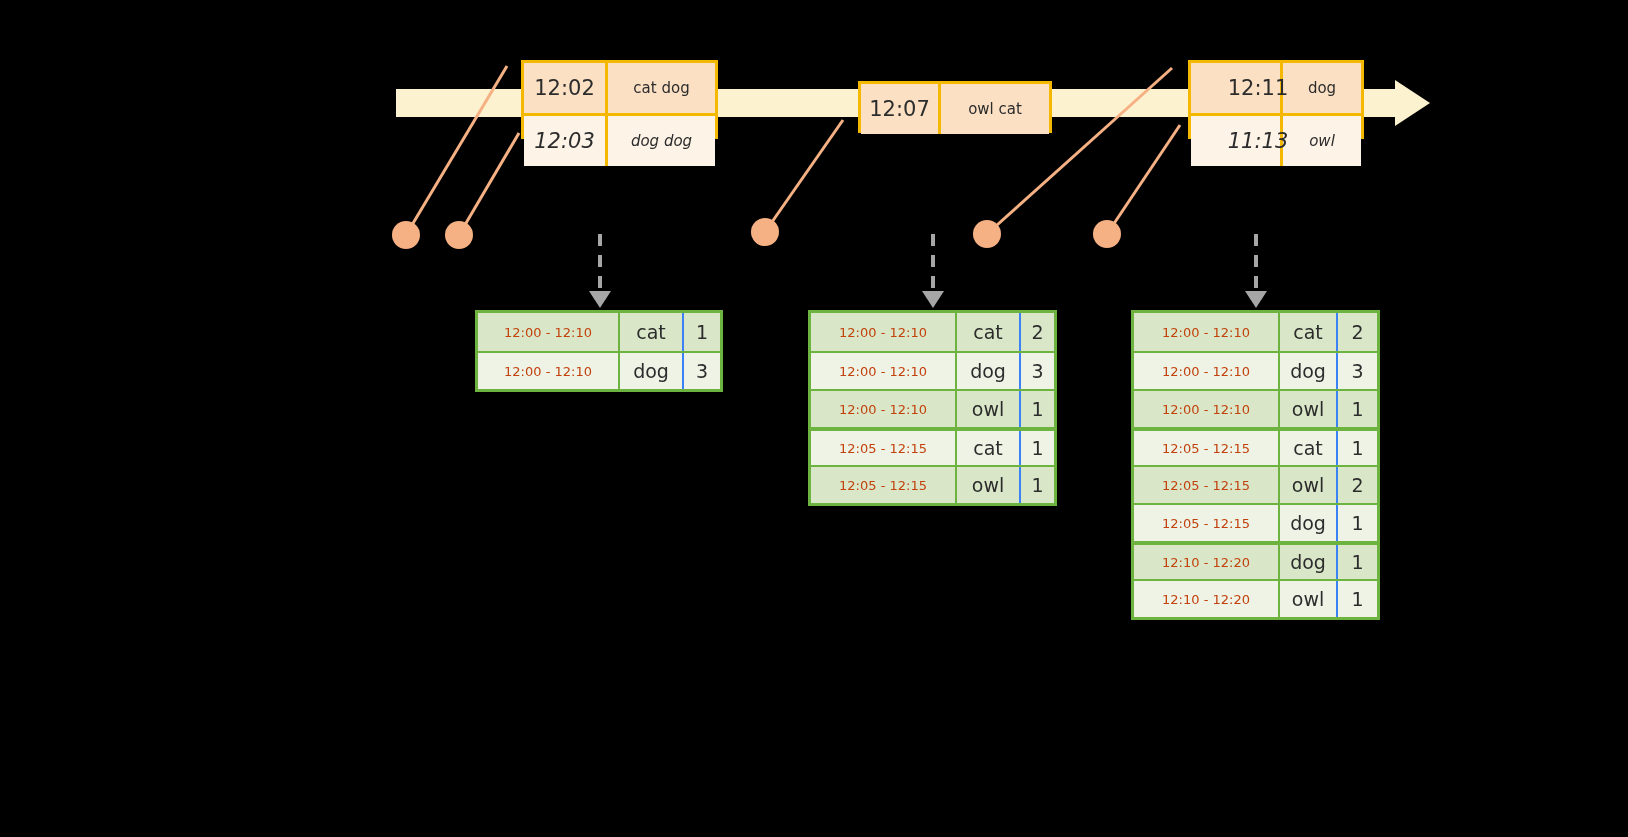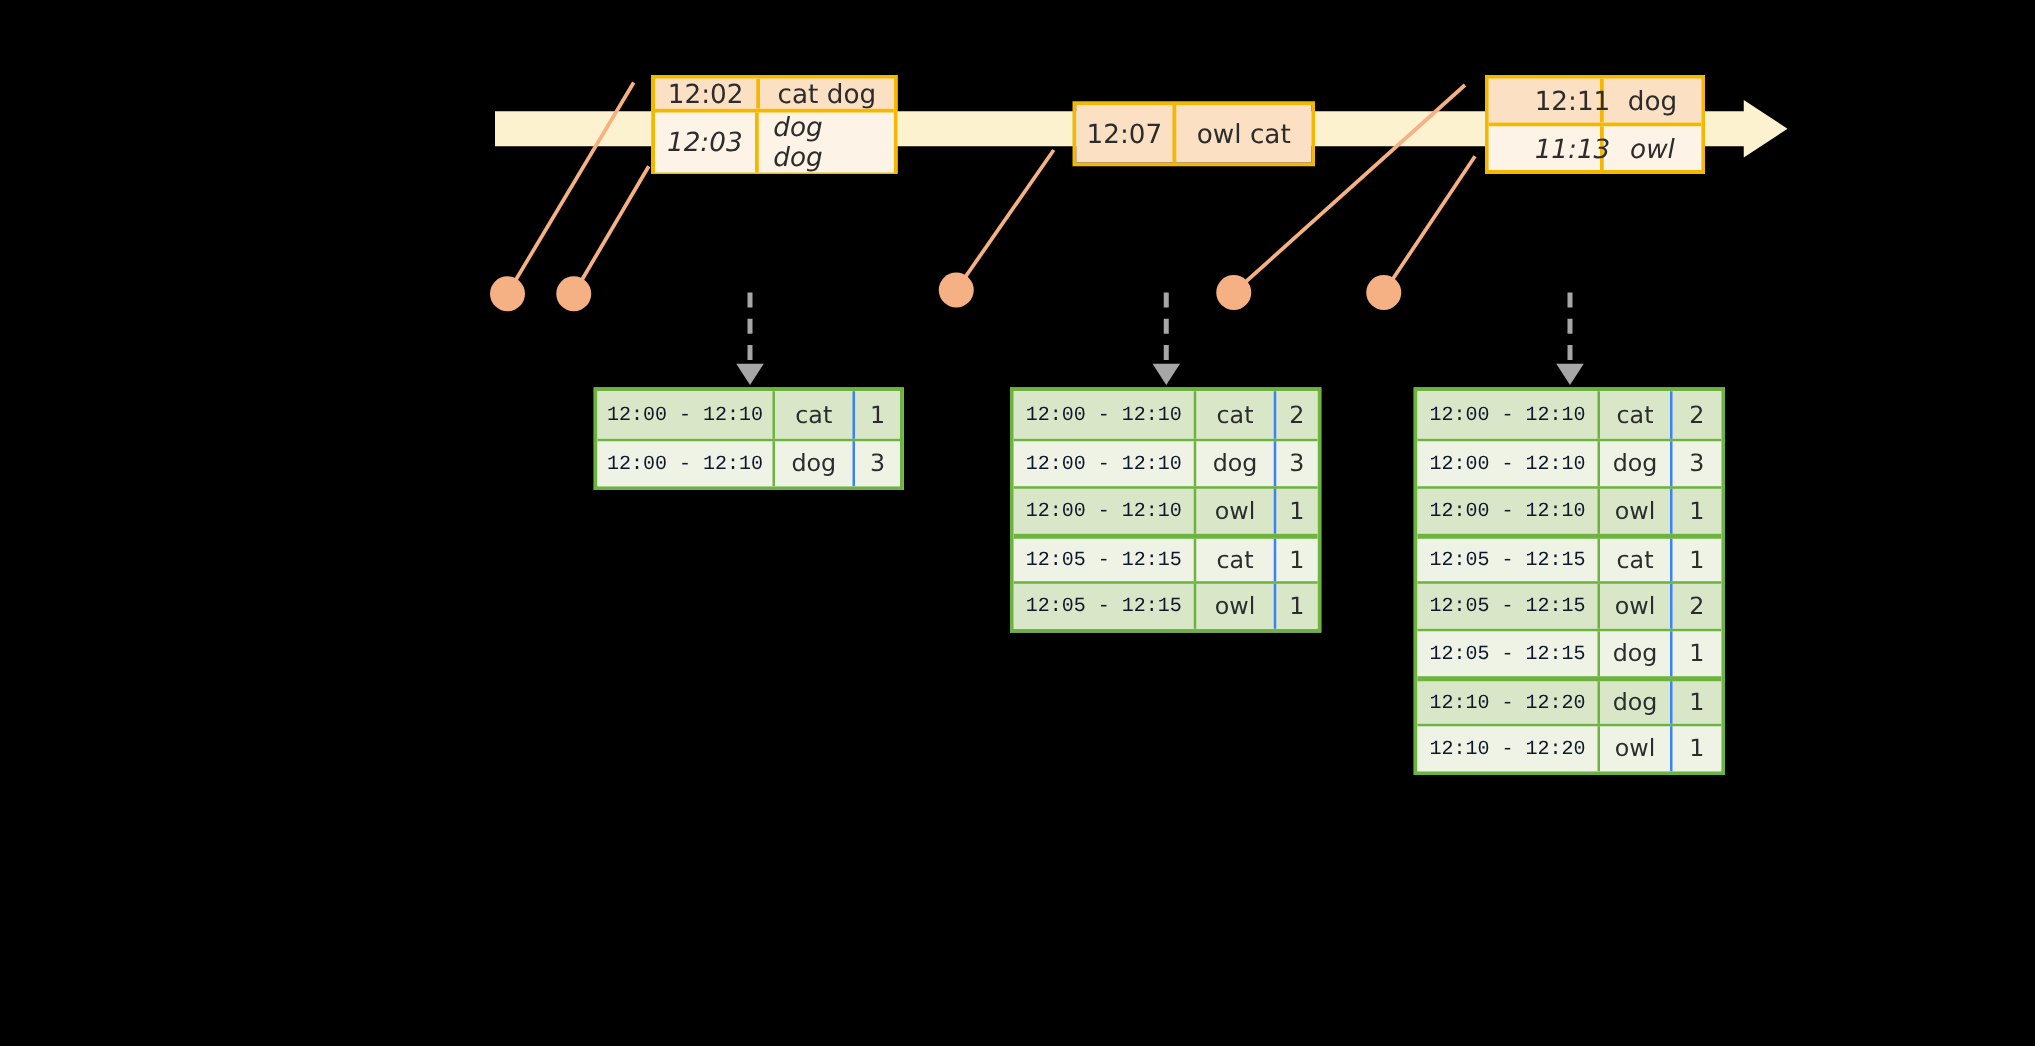--- a/index.html
+++ b/index.html
@@ -52,22 +52,22 @@
   .ev .c-time{
     box-sizing:border-box;
     border-right:3px solid #f5b800;
     display:flex;align-items:center;justify-content:center;
     font-size:21px;color:#2c2c2c;
   }
   .ev .c-words{
     box-sizing:border-box;
     flex:1 1 auto;
     display:flex;align-items:center;justify-content:center;
-    font-size:21px;color:#2c2c2c;
-    padding:0 12px;
+    font-size:15px;color:#2c2c2c;
+    padding:16px 12px;
   }
 
   #ev1{left:501px;top:60px;width:197px;height:79px;}
   #ev1 .c-time{width:84px;}
   #ev2{left:838px;top:81px;width:194px;height:52px;}
   #ev2 .c-time{width:80px;}
   #ev3{left:1168px;top:60px;width:176px;height:79px;}
   #ev3 .c-time{width:92px;padding-left:45px;}
 
   
@@ -83,21 +83,21 @@
     box-sizing:border-box;
   }
   .gt .grow.shade{background:#d9e7c8;}
   .gt .grow.plain{background:#eef3e6;}
   .gt .grow + .grow{border-top:2px solid #6cb33f;}
   .gt .grow.sep + .grow{border-top:4px solid #6cb33f;}
   .gt .g-win{
     box-sizing:border-box;
     border-right:2px solid #6cb33f;
     display:flex;align-items:center;justify-content:center;
-    font-size:16px;color:#0f172a;font-family:Liberation Mono, monospace;
+    font-size:13px;color:#c2410c;
   }
   .gt .g-word{
     box-sizing:border-box;
     border-right:2px solid #3b82f6;
     display:flex;align-items:center;justify-content:center;
     font-size:19px;color:#2c2c2c;
   }
   .gt .g-cnt{
     box-sizing:border-box;
     flex:1 1 auto;

